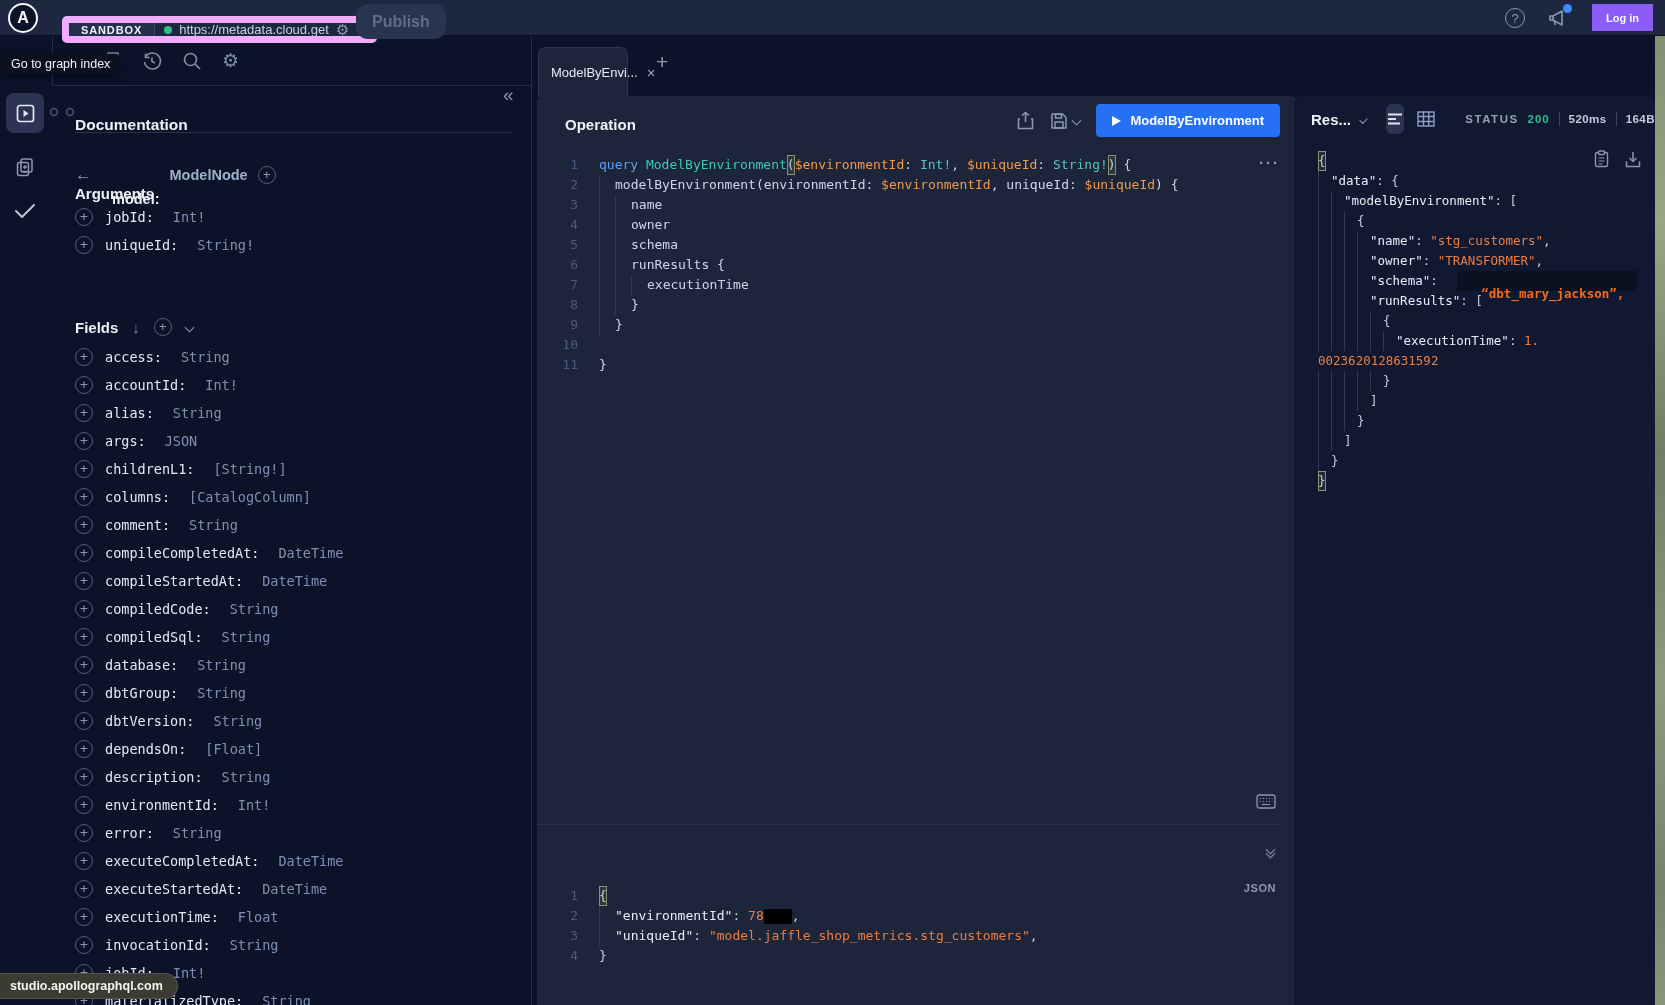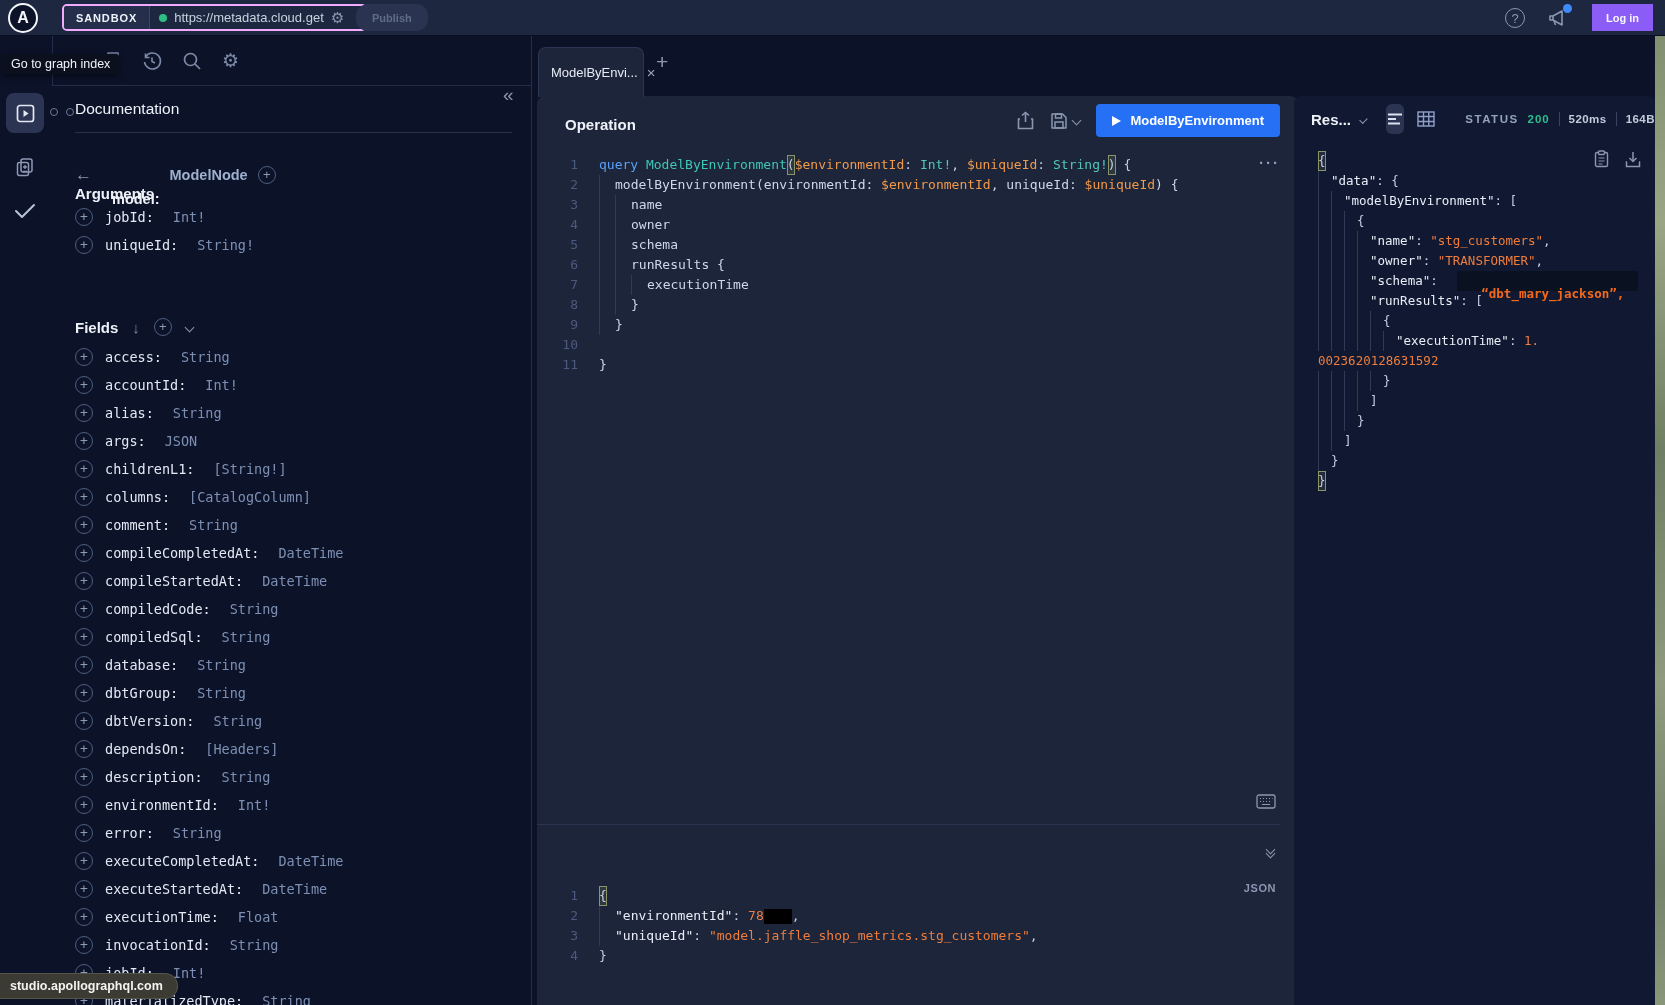--- a/index.html
+++ b/index.html
@@ -2,27 +2,27 @@
 <html><head>
 <meta charset="utf-8">
 <style>
   * { margin:0; padding:0; box-sizing:border-box; }
   html,body { width:1665px; height:1005px; overflow:hidden; }
   body { background:#0c1329; font-family:"Liberation Sans", sans-serif; color:#e8edf5; position:relative; }
 
   
   .topbar { position:absolute; left:0; top:0; width:1665px; height:36px; background:#1d2740; border-bottom:1px solid #080e20; z-index:30; }
   .logo { position:absolute; left:8px; top:3px; width:30px; height:30px; border:2.5px solid #f4f6fa; border-radius:50%; display:flex; align-items:center; justify-content:center; font-weight:bold; font-size:16px; color:#f4f6fa; background:#0c1329; z-index:40;}
-  .urlgroup { position:absolute; left:62px; top:4px; height:27px; display:flex; align-items:stretch; border:2px solid #f0abfc; border-radius:5px; overflow:hidden; }
+  .urlgroup { position:absolute; left:62px; top:16px; height:27px; display:flex; align-items:stretch; border:7px solid #f0abfc; border-radius:5px; overflow:hidden; }
   .sandbox-seg { background:#252f4c; display:flex; align-items:center; padding:0 12px; font-size:11px; font-weight:bold; letter-spacing:.08em; color:#eef2f8; border-right:1px solid #3a4663; }
   .url-seg { display:flex; align-items:center; gap:7px; padding:0 9px; background:#1d2740; min-width:215px; }
   .gdot { width:8px; height:8px; border-radius:50%; background:#2ebd85; }
   .url-text { font-size:13px; color:#c9d2e0; white-space:nowrap; }
   .gear-sm { font-size:15px; color:#8b97b1; line-height:1; }
-  .publish-btn { position:absolute; left:356px; top:4px; height:27px; padding:0 16px; background:#2a3450; border-radius:12px; color:#5f6d88; font-size:11px; font-weight:600; display:flex; align-items:center; border:none; }
+  .publish-btn { position:absolute; left:356px; top:4px; height:35px; padding:0 16px; background:#2a3450; border-radius:12px; color:#5f6d88; font-size:16px; font-weight:600; display:flex; align-items:center; border:none; }
   .tb-right { position:absolute; right:96px; top:0; height:36px; display:flex; align-items:center; gap:22px; }
   .qmark { width:20px; height:20px; border:1.5px solid #8b97b1; border-radius:50%; color:#8b97b1; font-size:13px; display:flex; align-items:center; justify-content:center; }
   .mega { position:relative; }
   .mega .dot { position:absolute; right:-3px; top:-4px; width:9px; height:9px; background:#3d8bfd; border-radius:50%; }
   .login-btn { position:absolute; right:12px; top:4px; height:27px; padding:0 14px; background:#8b5cf6; border:none; border-radius:0; color:#f4f6fa; font-size:11px; font-weight:600; display:flex; align-items:center; }
 
   
   .toolbar { position:absolute; left:0; top:36px; width:1665px; height:49px; }
   .toolbar .vdiv { position:absolute; left:52px; top:0; width:1px; height:49px; background:#232e4c; }
   .tool-icons { position:absolute; left:104px; top:0; height:49px; display:flex; align-items:center; gap:20px; }
@@ -35,21 +35,21 @@
   
   .tooltip { position:absolute; left:2px; top:54px; height:20px; padding:0 9px; background:#0b101e; border-radius:3px; display:flex; align-items:center; font-size:12.5px; color:#f0f3f8; z-index:50; box-shadow:0 2px 6px rgba(0,0,0,.5); }
 
   
   .rail { position:absolute; left:0; top:85px; width:52px; bottom:0; }
   .rail-item { position:absolute; left:6px; width:38px; height:40px; border-radius:8px; display:flex; align-items:center; justify-content:center; color:#8d99b5; }
   .rail-item.sel { background:#2b3553; color:#e2e8f4; }
 
   
   .docs { position:absolute; left:52px; top:85px; width:479px; bottom:0; overflow:hidden; }
-  .docs-title { position:absolute; left:23px; top:15px; font-size:15.5px; font-weight:400; color:#eef2f8; }
+  .docs-title { position:absolute; left:23px; top:31px; font-size:15.5px; font-weight:700; color:#eef2f8; }
   .docs-hr { position:absolute; left:23px; top:47px; width:437px; height:1px; background:#27324e; }
   .crumb { position:absolute; left:23px; top:58px; display:flex; align-items:center; gap:10px; }
   .crumb .back { color:#8b97b1; font-size:17px; }
   .crumb .tname { font-size:14.5px; font-weight:700; color:#eef2f8; margin-left:10px;margin-top:48px;}
   .crumb .tval { font-size:14.5px; font-weight:600; color:#9fb0cd; }
   .sec-title { font-size:15px; font-weight:700; color:#eef2f8; }
   .args-head { position:absolute; left:23px; top:100px; }
   .fields-head { position:absolute; left:23px; top:233px; display:flex; align-items:center; gap:14px; }
   .fields-head .darr { color:#7d8aa8; font-size:15px; font-weight:400; }
   .plus-circle { width:18px; height:18px; border:1.5px solid #4d5e80; border-radius:50%; color:#8b9ab5; font-size:13px; line-height:15px; text-align:center; display:inline-block; flex:none; }
@@ -59,21 +59,21 @@
   #args-list { top:118px; } #fields-list { top:258px; }
   .doc-row { height:28px; display:flex; align-items:center; gap:12px; font-family:"DejaVu Sans Mono", monospace; font-size:13.5px; }
   .doc-row .fname { color:#e3e9f3; }
   .doc-row .ftype { color:#7d90b4; margin-left:7px; }
 
   
   .status-pill { position:absolute; left:0; bottom:6px; height:26px; padding:0 14px 0 10px; background:#3b3b33; border:1px solid #55554a; border-left:none; border-radius:0 13px 13px 0; display:flex; align-items:center; font-size:12.5px; font-weight:700; color:#f4f4ef; z-index:60; }
   .desktop-strip { position:absolute; right:0; top:0; width:10px; height:1005px; background:linear-gradient(180deg,#7d8c6d,#9aa584 22%,#6f7f63 45%,#8f9a7e 68%,#75846a 88%,#8a967a); z-index:5; }
 
   
-  .tab { position:absolute; left:538px; top:47px; width:106px; height:50px; background:#1c2539; border:1px solid #2c3654; border-bottom:none; border-radius:8px 8px 0 0; display:flex; align-items:center; padding:0 12px; gap:9px; z-index:6; }
+  .tab { position:absolute; left:538px; top:47px; width:90px; height:50px; background:#1c2539; border:1px solid #2c3654; border-bottom:none; border-radius:8px 8px 0 0; display:flex; align-items:center; padding:0 12px; gap:9px; z-index:6; }
   .tab-label { font-size:13px; color:#e6ebf5; white-space:nowrap; }
   .tab-close { color:#9aa6c0; font-size:15px; }
   .tab-add { position:absolute; left:656px; top:50px; font-size:21px; color:#8b97b1; font-weight:300; }
 
   
   .opcard { position:absolute; left:537px; top:96px; width:761px; height:909px; background:#1c2539; border-radius:8px 8px 0 0; z-index:5; }
   .op-title { position:absolute; left:28px; top:20px; font-size:15px; font-weight:700; color:#eef2f8; }
   .op-actions { position:absolute; right:18px; top:8px; display:flex; align-items:center; gap:16px; }
   .icon-btn { color:#8b97b1; display:flex; align-items:center; gap:5px; }
   .run-btn { height:33px; padding:0 16px; background:#2570f4; border:none; border-radius:4px; color:#fff; font-size:13px; font-weight:700; display:flex; align-items:center; gap:9px; }
@@ -300,21 +300,21 @@
         <span class="ftype">String</span>
       </div>
       <div class="doc-row">
         <span class="plus-circle"></span>
         <span class="fname">dbtVersion:</span>
         <span class="ftype">String</span>
       </div>
       <div class="doc-row">
         <span class="plus-circle"></span>
         <span class="fname">dependsOn:</span>
-        <span class="ftype">[Headers]</span>
+        <span class="ftype">[Float]</span>
       </div>
       <div class="doc-row">
         <span class="plus-circle"></span>
         <span class="fname">description:</span>
         <span class="ftype">String</span>
       </div>
       <div class="doc-row">
         <span class="plus-circle"></span>
         <span class="fname">environmentId:</span>
         <span class="ftype">Int!</span>

